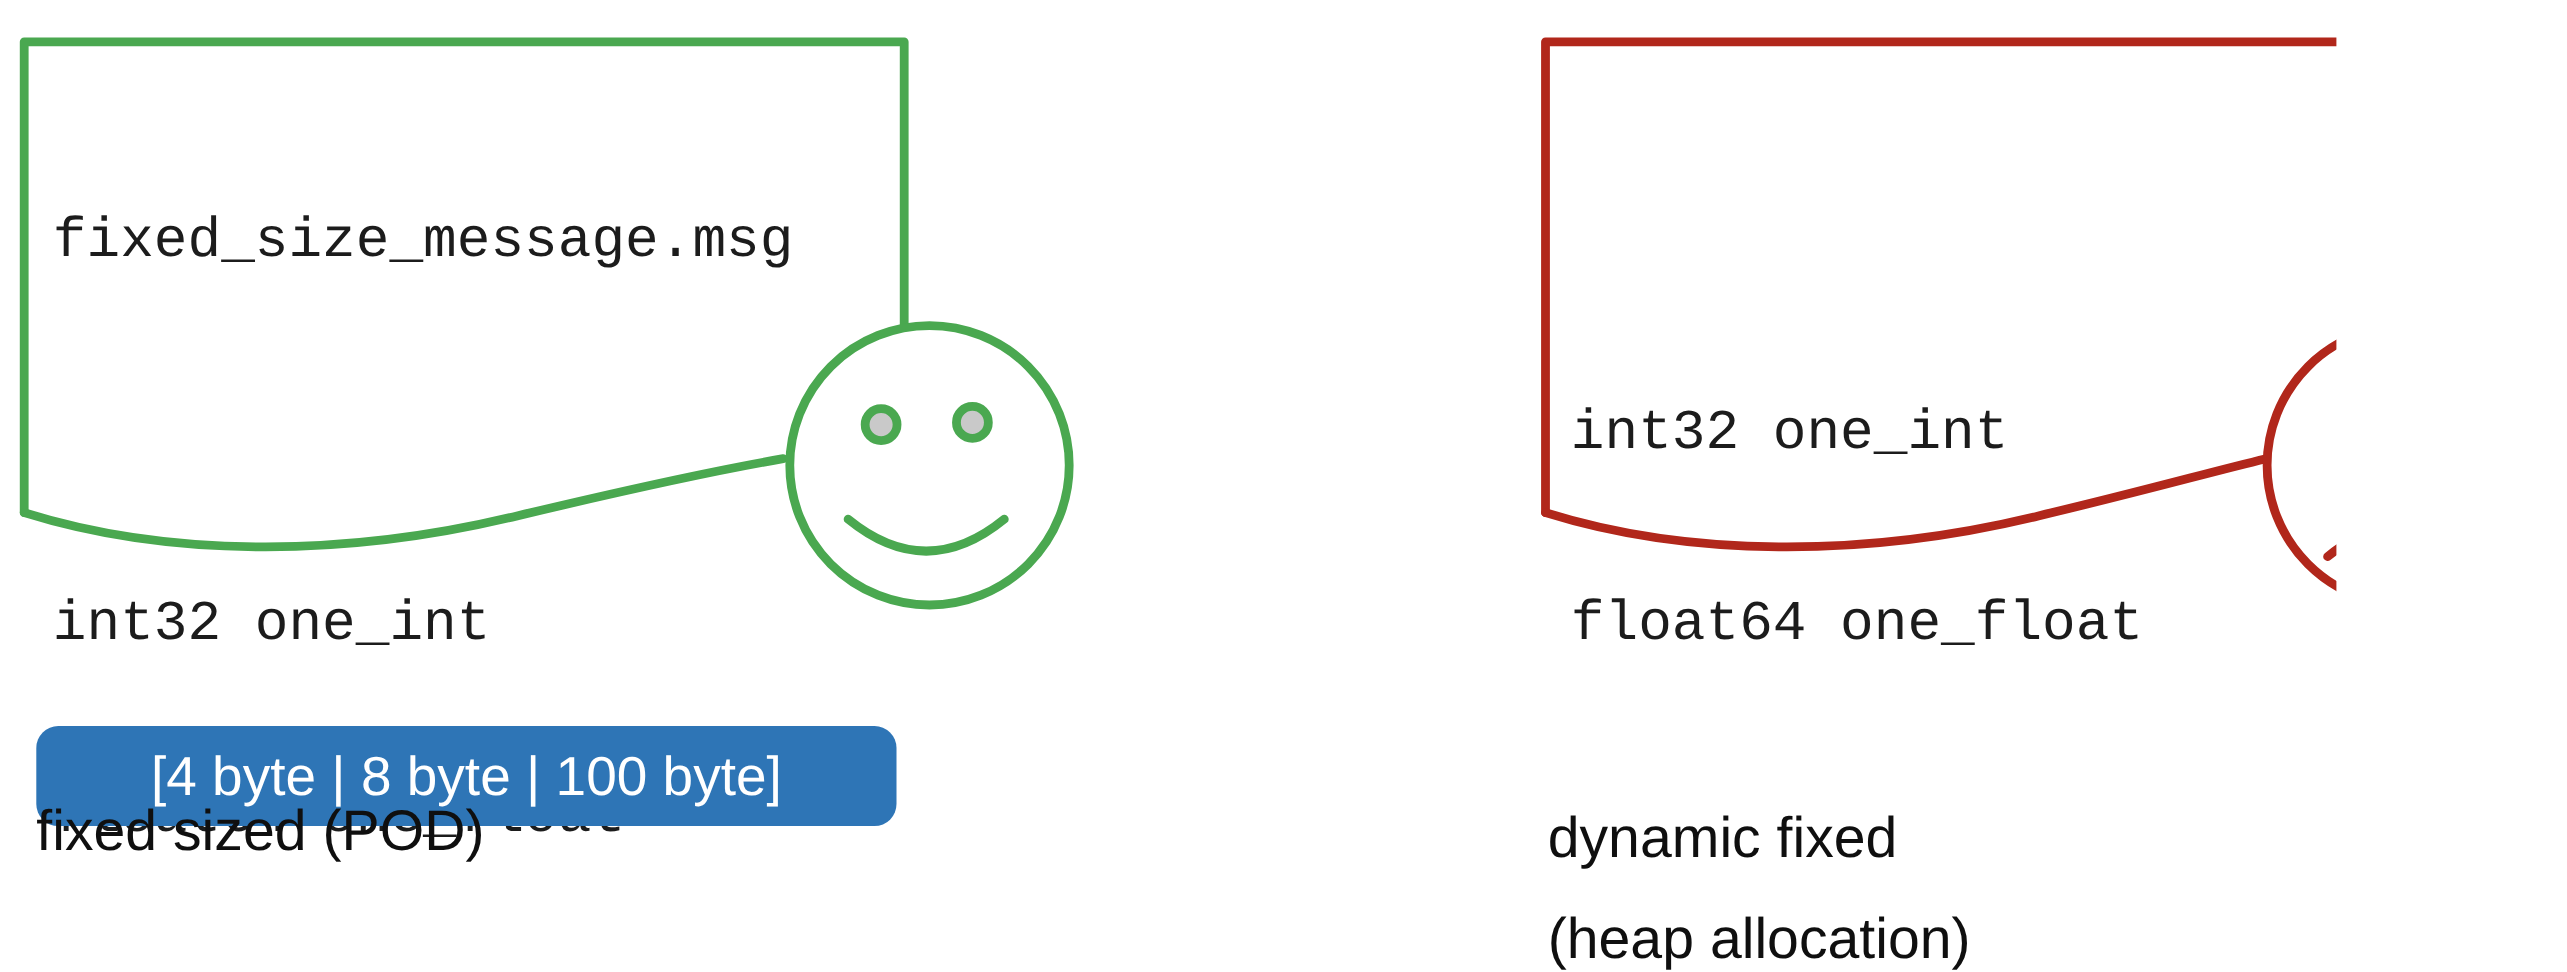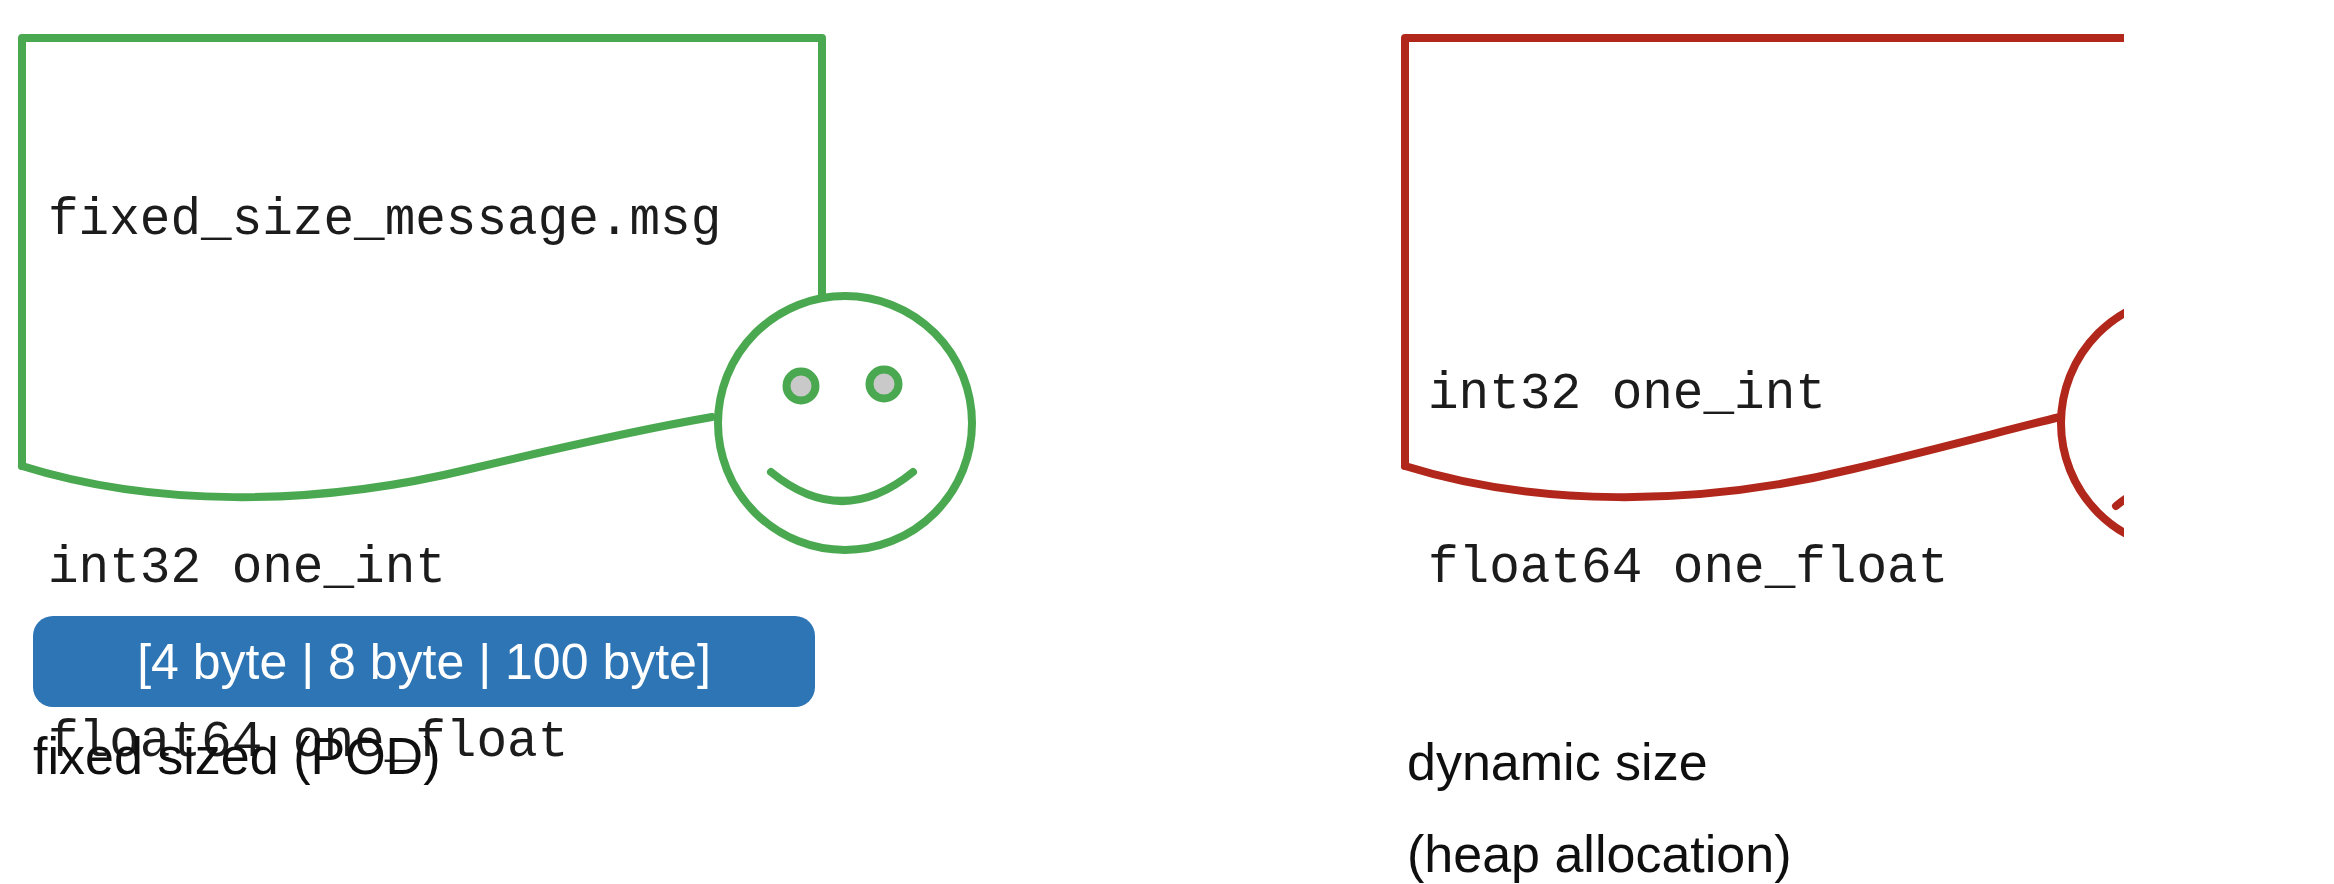--- a/index.html
+++ b/index.html
@@ -20,20 +20,21 @@
   .code-right { left:1428px; }
   .empty-line { height:58px; }
 
   
   .badge {
     position:absolute; height:91px;
     background:var(--badge-blue,#2e75b6);
     border-radius:20px; color:#ffffff; font-size:50px;
     display:flex; align-items:center; justify-content:center;
     white-space:pre;
+    margin-top:44px;
   }
   .badge-left  { left:33px;   top:616px; width:782px; }
   .badge-right { left:1407px; top:617px; width:780px; }
 
   
   .caption { position:absolute; color:#0f0f0f; font-size:52px; }
   .caption-left  { left:33px;   width:782px; top:726px; line-height:60px; }
   .caption-right { left:1407px; width:780px; top:716px; line-height:92px; }
 
   
@@ -90,17 +91,17 @@
     <div class="empty-line"></div>
     <div class="code-line">int32 one_int</div>
     <div class="code-line">float64 one_float</div>
     
   </div>
 
   <div class="badge badge-left">[4 byte | 8 byte | 100 byte]</div>
 
   <div class="caption caption-left">fixed sized (POD)</div>
   <div class="caption caption-right">
-    <div>dynamic size</div>
+    <div>dynamic fixed</div>
     <div>(heap allocation)</div>
   </div>
 
 </div>
 
 </body></html>

